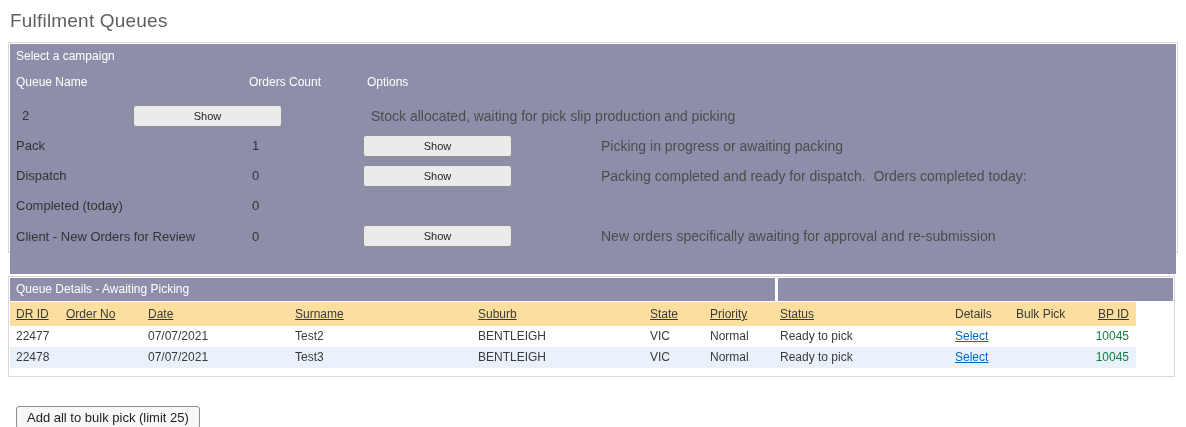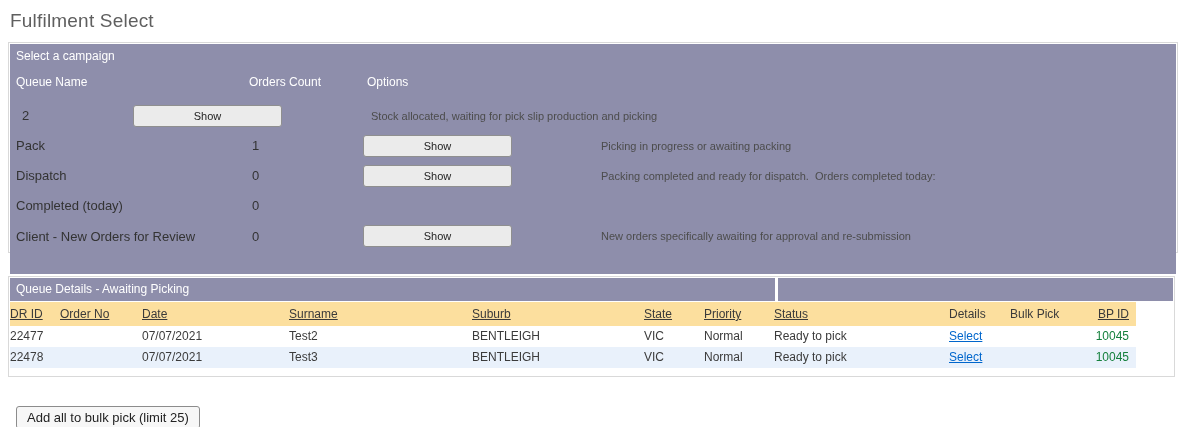--- a/index.html
+++ b/index.html
@@ -28,33 +28,33 @@
   .h-name{flex:0 0 230px;}
   .h-count{flex:0 0 115px;}
   .h-opts{flex:0 0 236px;}
   .h-desc{flex:1 1 auto;}
   .spacer7{height:7px;border-bottom:1px solid #f0f0f0;}
   .q-row{height:30px;align-items:center;border-bottom:1px solid #f2f2f2;font-size:13px;color:#333;}
   .q-row:last-child{border-bottom:none;}
   .c-name{flex:0 0 230px;padding-left:6px;}
   .c-count{flex:0 0 115px;padding-left:12px;}
   .c-opts{flex:0 0 236px;padding-left:8px;}
-  .c-desc{flex:1 1 auto;padding-left:10px;font-size:11px;color:#4c4c4c;white-space:pre-wrap;}
+  .c-desc{flex:1 1 auto;padding-left:10px;font-size:14px;color:#4c4c4c;white-space:pre-wrap;}
   .show-btn{width:149px;height:22px;background:var(--btn_bg);border:1px solid #8f8f8f;border-radius:3px;font-family:inherit;font-size:11px;color:#222;cursor:pointer;}
 
   
   .sec2{width:1167px;border:1px solid var(--border);background:#fff;margin-top:23px;padding:1px;}
   .bar2{height:23px;}
   .bar2-title{flex:0 0 765px;}
   .bar2-rest{flex:1 1 auto;background:var(--bar_bg);}
   .dtable{width:1126px;font-size:12px;margin-top:1px;}
   .drow{display:flex;height:21px;line-height:21px;}
   .dhead{background:var(--header_bg);height:24px;line-height:24px;color:#3a3a3a;}
   .dhead .sortable{text-decoration:underline;cursor:pointer;}
-  .dcell{padding-left:0;white-space:nowrap;overflow:hidden;}
+  .dcell{padding-left:6px;white-space:nowrap;overflow:hidden;}
   .col-drid{flex:0 0 50px;}
   .col-orderno{flex:0 0 82px;}
   .col-date{flex:0 0 147px;}
   .col-surname{flex:0 0 183px;}
   .col-suburb{flex:0 0 172px;}
   .col-state{flex:0 0 60px;}
   .col-priority{flex:0 0 70px;}
   .col-status{flex:0 0 175px;}
   .col-details{flex:0 0 61px;}
   .col-bulkpick{flex:0 0 60px;}
@@ -65,21 +65,21 @@
   .sel-link{color:var(--link);text-decoration:underline;cursor:pointer;}
   .sec2-bottom{height:7px;}
 
   .bulk-btn{margin:29px 0 0 8px;height:23px;padding:0 10px;background:#f7f7f7;border:1px solid #8c8c8c;border-radius:3px;font-family:inherit;font-size:13px;color:#222;cursor:pointer;}
 </style>
 </head>
 <body>
 
 <div class="page">
 
-  <div class="page-title">Fulfilment Select</div>
+  <div class="page-title">Fulfilment Queues</div>
 
   
   <div class="sec1">
 
     <div class="flexrow camp-row">
       <div class="bar-cell camp-label">Select a campaign</div>
       <div class="gap"></div>
       <div class="bar-cell camp-rest">
         <select class="camp-select">
           <option>Data Response Test</option>

